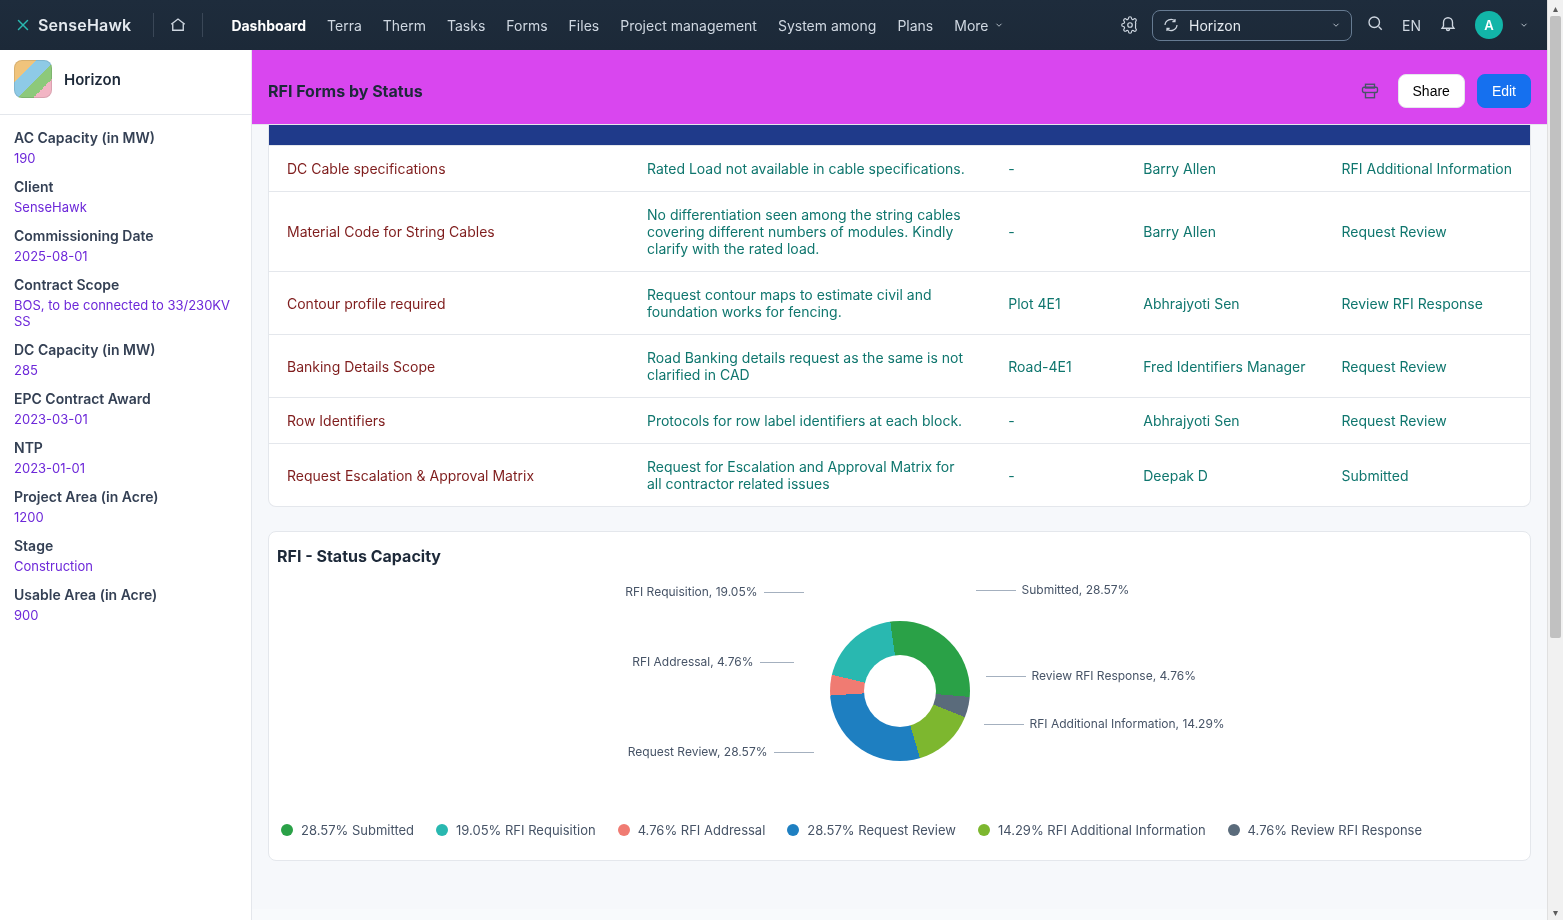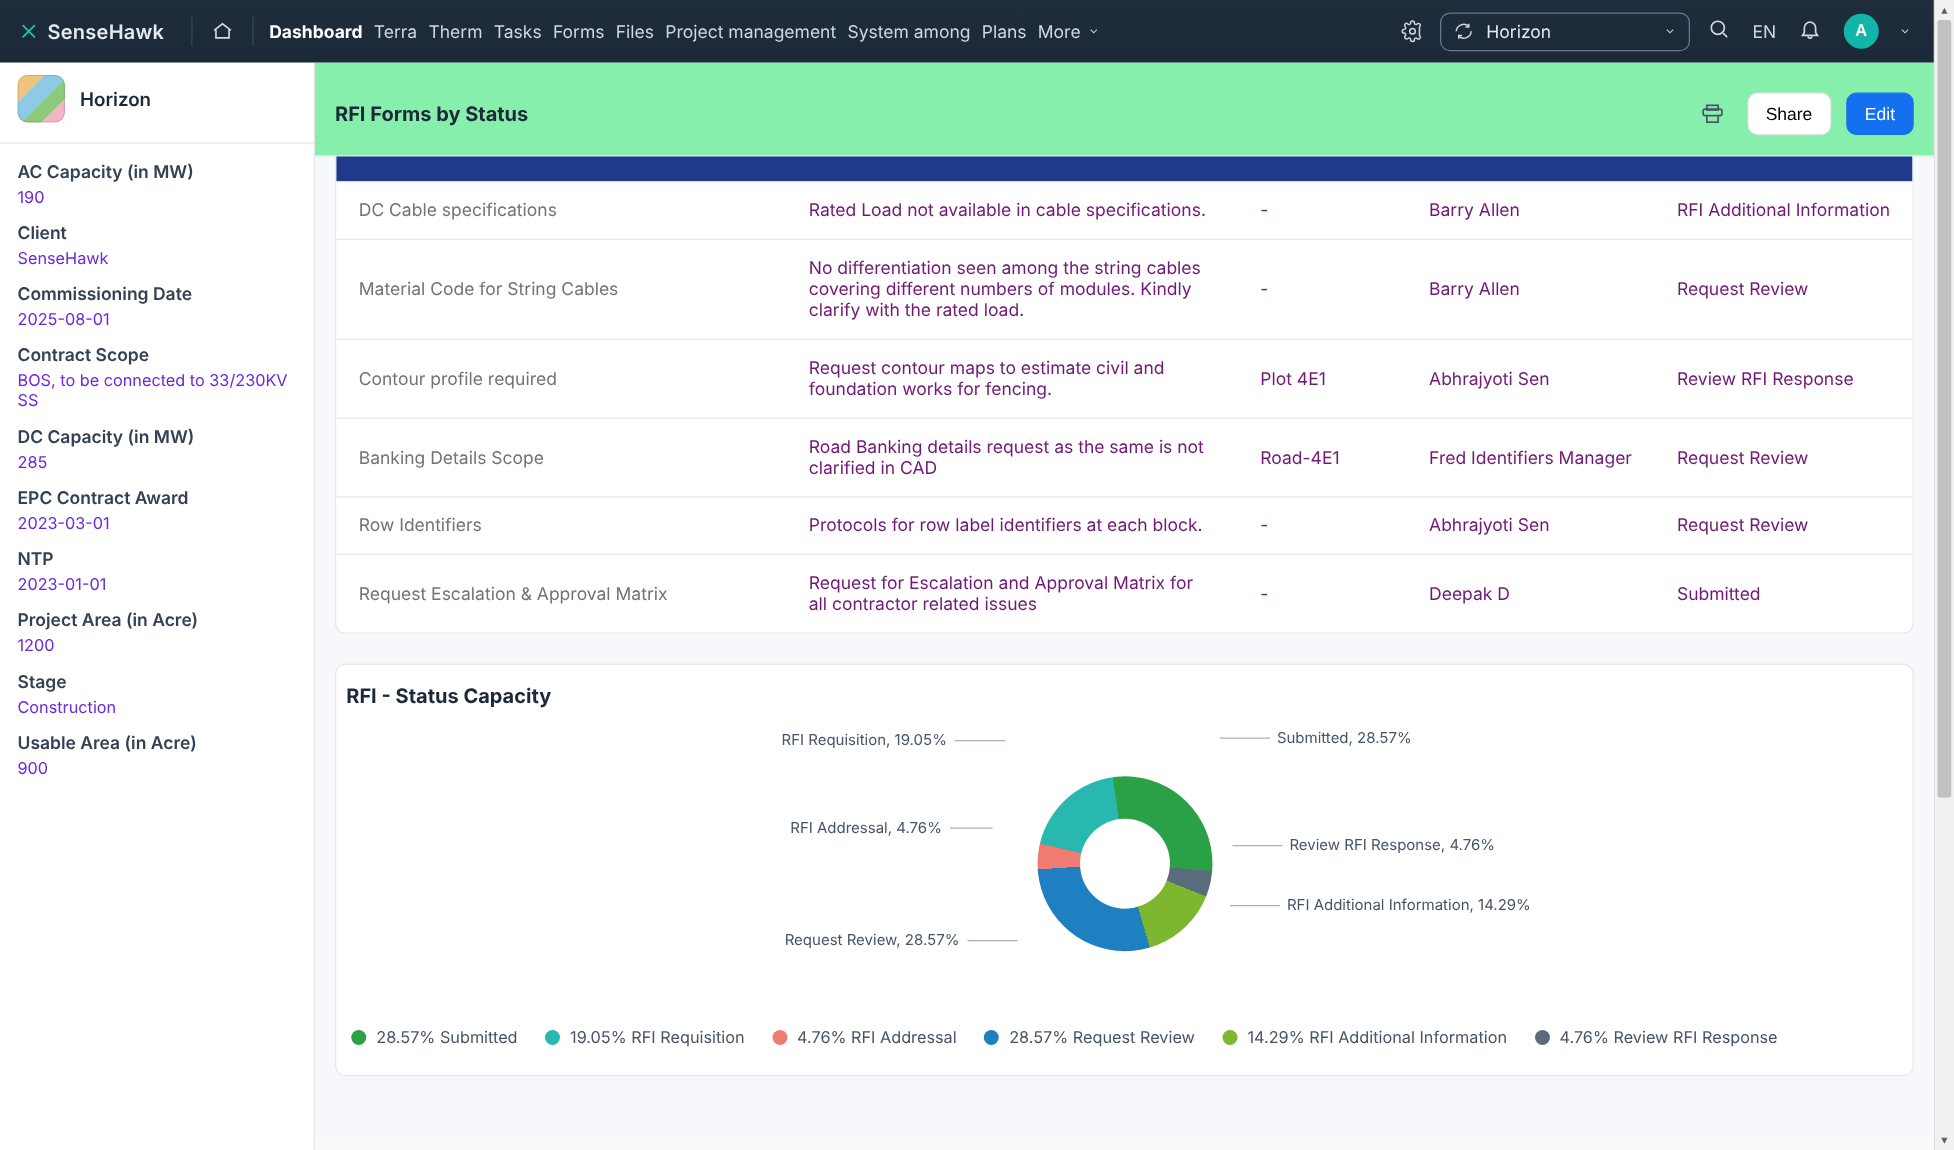--- a/index.html
+++ b/index.html
@@ -39,21 +39,21 @@
     background:linear-gradient(#1e2c3c,#1c2938);color:var(--nav-text);
     padding:0 18px 0 14px;z-index:20;margin-right:16px
   }
   .logo{display:flex;align-items:center;gap:6px;margin-right:10px}
   .logo .mark{width:18px;height:18px;position:relative}
   .logo .mark svg{display:block}
   .logo-text{font-weight:600;font-size:16px;letter-spacing:.2px}
   .divider{width:1px;height:24px;background:#3a4757;margin:0 12px}
   .home-icon{width:24px;height:24px;display:flex;align-items:center;justify-content:center;border-radius:6px}
   .home-icon svg{stroke:#cfd7e1}
-  .nav-links{display:flex;align-items:flex-start;gap:9px;}
+  .nav-links{display:flex;align-items:flex-start;gap:21px;margin-left:16px}
   .nav-link{color:#cfd7e1;font-size:14px;cursor:pointer}
   .nav-link.active{color:#fff;font-weight:700}
   .nav-more{display:flex;align-items:center;gap:6px}
   .chev{width:10px;height:10px}
   .nav-spacer{flex:1}
 
   .gear-btn{width:28px;display:flex;align-items:center;justify-content:center;color:#cfd7e1;cursor:pointer;margin-right:8px}
   .project-picker{
     display:flex;align-items:center;gap:10px;border:1px solid #667b92;border-radius:8px;
     padding:6px 10px;min-width:200px;color:#e5eaf0;cursor:pointer
@@ -78,37 +78,37 @@
   .project-title{font-weight:600;color:#1d2939;font-size:15px}
   .side-sep{height:1px;background:var(--border);margin:6px 0 2px}
   .meta{padding:12px 14px 0}
   .meta-item{margin-bottom:12px}
   .meta-label{color:#344054;font-size:14px;font-weight:600;margin-bottom:4px}
   .meta-value{color:#6d28d9;font-size:13px}
 
   .content{flex:1;padding:0 0 24px 0;background:#f6f8fb}
   .page-head{
     display:flex;align-items:center;justify-content:space-between;
-    padding:24px 16px 16px 16px;background:#86efac;border-bottom:1px solid var(--border)
+    padding:24px 16px 16px 16px;background:#d946ef;border-bottom:1px solid var(--border)
   }
   .page-title{font-weight:700;color:#1d2939}
   .head-actions{display:flex;align-items:center;gap:12px}
   .icon-ghost{width:32px;height:32px;border:1px solid transparent;border-radius:8px;display:flex;align-items:center;justify-content:center;color:#475467;cursor:pointer}
   .btn{border-radius:8px;padding:8px 14px;font-size:14px;cursor:pointer;border:1px solid var(--border);background:#fff}
   .btn.primary{background:#1570ef;color:#fff;border-color:#1570ef}
 
   
   .card{background:#fff;border:1px solid var(--border);border-radius:8px;margin:0 16px 24px;overflow:hidden}
   .card.table-card{border-top:none;border-radius:0 0 8px 8px;margin-top:0}
   .card-head{padding:14px 8px 10px;font-weight:700}
 
   .tbl-header{height:20px;background:#1f3a8a}
   table{width:100%;border-collapse:collapse}
-  td{border-top:1px solid var(--border);padding:14px 18px;color:#701a75;font-size:14px;vertical-align:middle}
-  td.c1{color:#737373}
+  td{border-top:1px solid var(--border);padding:14px 18px;color:#0f766e;font-size:14px;vertical-align:middle}
+  td.c1{color:#7f1d1d}
   tr td:nth-child(3),tr td:nth-child(4),tr td:nth-child(5){white-space:nowrap}
   
   col.c-title{width:360px}
   col.c-desc{width:auto}
   col.c-loc{width:135px}
   col.c-assignee{width:135px}
   col.c-status{width:155px}
 
   
   .chart-card{margin:0 16px 24px;background:#fff;border:1px solid var(--border);border-radius:8px}

